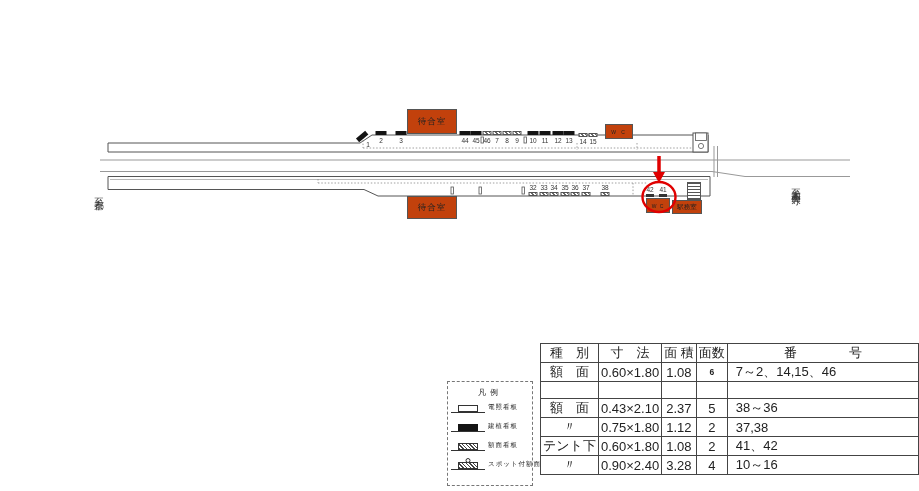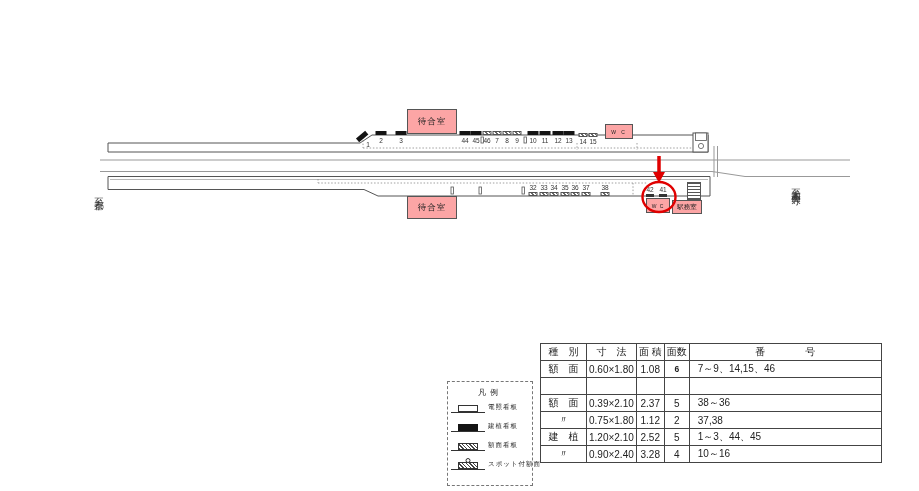--- a/index.html
+++ b/index.html
@@ -1,19 +1,19 @@
 <!DOCTYPE html>
 <html><head>
 <meta charset="utf-8">
 <style>
   html,body{margin:0;padding:0;background:#fff;}
   #canvas{position:relative;width:919px;height:491px;background:#fff;overflow:hidden;
           font-family:"Liberation Sans",sans-serif;color:#222;}
   #canvas svg{position:absolute;left:0;top:0;}
-  .box{position:absolute;background:#fca5a5;border:1px solid #555;display:flex;
+  .box{position:absolute;background:#c2410c;border:1px solid #555;display:flex;
        align-items:center;justify-content:center;box-sizing:border-box;}
   .jp{letter-spacing:1px;}
   .vlabel{position:absolute;writing-mode:vertical-rl;text-orientation:upright;
           font-size:9.5px;letter-spacing:1.5px;color:#333;}
   .sign-num{position:absolute;transform:translateX(-50%);font-size:6.5px;color:#333;
             white-space:nowrap;line-height:1;}
   .marker{position:absolute;transform:translateX(-50%);}
   .marker.black{width:11px;height:4.5px;background:#141414;}
   .marker.slope{width:12px;height:4.5px;background:#141414;}
   .marker.hatch{width:9px;height:4px;border:0.5px solid #555;box-sizing:border-box;
@@ -31,21 +31,21 @@
   .licon .rect{position:absolute;left:50%;transform:translateX(-50%);bottom:4px;width:20px;height:7px;box-sizing:border-box;}
   .licon.denso .rect{background:#fff;border:1px solid #333;}
   .licon.kenchoku .rect{background:#141414;}
   .licon.gakumen .rect,.licon.spot .rect{border:1px solid #333;
     background:repeating-linear-gradient(45deg,#444 0,#444 1px,#fff 1px,#fff 2.6px);}
   .licon.spot .circ{position:absolute;left:50%;transform:translateX(-50%);bottom:10px;
     width:5px;height:5px;border:1px solid #333;border-radius:50%;background:#fff;box-sizing:border-box;}
   .llabel{font-size:6.5px;letter-spacing:1px;color:#222;white-space:nowrap;}
   
   #spec-table{position:absolute;left:540px;top:343px;border-collapse:collapse;table-layout:fixed;background:#fff;}
-  #spec-table td{border:1px solid #444;font-size:10px;height:16px;padding:0 2px;
+  #spec-table td{border:1px solid #444;font-size:13px;height:16px;padding:0 2px;
                  color:#222;white-space:nowrap;overflow:hidden;}
   #spec-table td.c{text-align:center;}
   #spec-table td.l{text-align:left;padding-left:8px;}
   #spec-table td.hd{text-align:center;}
   #spec-table td.emph{font-weight:bold;font-size:8.5px;}
 </style>
 </head>
 <body>
 
 <div id="canvas">
@@ -200,49 +200,49 @@
           <td class="hd">寸　法</td>
           <td class="hd">面 積</td>
           <td class="hd">面数</td>
           <td class="hd">番　　　　号</td>
         </tr>
         <tr>
           <td class="c">額　面</td>
           <td class="c">0.60×1.80</td>
           <td class="c">1.08</td>
           <td class="c emph">6</td>
-          <td class="l">7～9、14,15、46</td>
+          <td class="l">7～2、14,15、46</td>
         </tr>
         <tr>
           <td class="c"></td>
           <td class="c"></td>
           <td class="c"></td>
           <td class="c"></td>
           <td class="l"></td>
         </tr>
         <tr>
           <td class="c">額　面</td>
-          <td class="c">0.39×2.10</td>
+          <td class="c">0.43×2.10</td>
           <td class="c">2.37</td>
           <td class="c">5</td>
           <td class="l">38～36</td>
         </tr>
         <tr>
           <td class="c">〃</td>
           <td class="c">0.75×1.80</td>
           <td class="c">1.12</td>
           <td class="c">2</td>
           <td class="l">37,38</td>
         </tr>
         <tr>
-          <td class="c">建　植</td>
-          <td class="c">1.20×2.10</td>
-          <td class="c">2.52</td>
-          <td class="c">5</td>
-          <td class="l">1～3、44、45</td>
+          <td class="c">テント下</td>
+          <td class="c">0.60×1.80</td>
+          <td class="c">1.08</td>
+          <td class="c">2</td>
+          <td class="l">41、42</td>
         </tr>
         <tr>
           <td class="c">〃</td>
           <td class="c">0.90×2.40</td>
           <td class="c">3.28</td>
           <td class="c">4</td>
           <td class="l">10～16</td>
         </tr>
       </tbody>
   </table>

